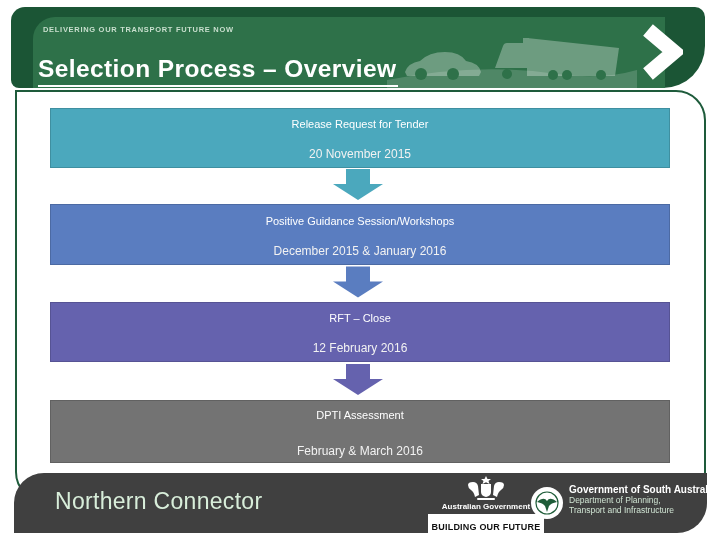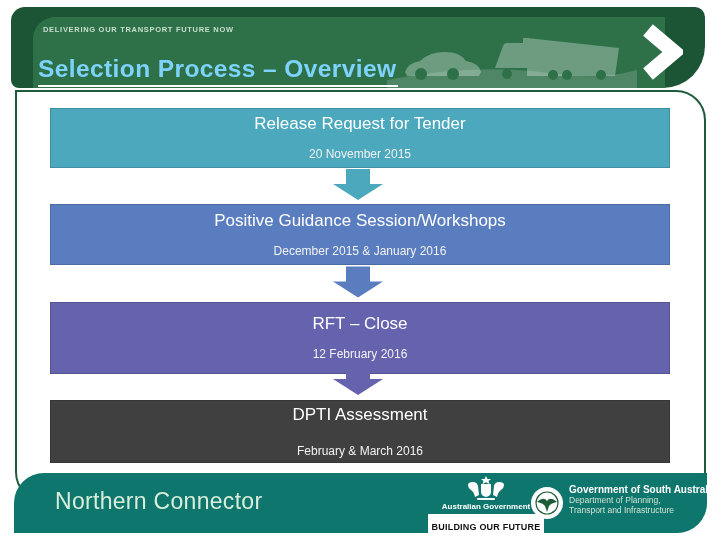--- a/index.html
+++ b/index.html
@@ -19,52 +19,52 @@
   .eyebrow{
     position:absolute;left:10px;top:8px;font-size:7.5px;font-weight:bold;
     letter-spacing:.7px;color:#c9dfce;white-space:nowrap;
   }
   .program{
     position:absolute;left:8px;top:17px;font-size:17.5px;font-weight:400;
     color:#b9d6bf;white-space:nowrap;
   }
   .page-title{
     position:absolute;left:5px;top:38px;font-size:24.5px;font-weight:bold;
-    color:#7dd3fc;white-space:nowrap;border-bottom:2.5px solid #ffffff;
+    color:#ffffff;white-space:nowrap;border-bottom:2.5px solid #ffffff;
     padding:0 2px 2px 0;letter-spacing:.4px;
   }
   .vehicles{position:absolute;right:28px;bottom:0;}
   .chevron{position:absolute;right:22px;top:16px;}
   
   .content-frame{
     position:absolute;left:15px;top:90px;width:691px;height:412px;
     box-sizing:border-box;border:2px solid #1e5b3b;
     border-radius:0 30px 30px 30px;background:#ffffff;
   }
   
   .step{
     position:absolute;left:50px;width:620px;display:flex;flex-direction:column;
     align-items:center;justify-content:center;color:#fff;
     border:1px solid rgba(0,0,0,.15);box-sizing:border-box;
   }
-  .step .t{font-size:17px;line-height:20px;}
+  .step .t{font-size:11px;line-height:20px;}
   .step .d{font-size:12px;line-height:15px;margin-top:13px;color:#f2f2f2;}
   .step1{top:108px;height:60px;background:#4ba8bd;}
   .step2{top:204px;height:61px;background:#5a7dc0;}
-  .step3{top:302px;height:72px;background:#6562ae;}
-  .step4{top:400px;height:63px;background:#404040;}
+  .step3{top:302px;height:60px;background:#6562ae;}
+  .step4{top:400px;height:63px;background:#737373;}
   .step4 .d{margin-top:19px;}
   .arrow{position:absolute;left:333px;width:50px;}
   .arrow1{top:169px;}
   .arrow2{top:266px;}
   .arrow3{top:363px;}
   
   .footer-bar{
     position:absolute;left:14px;top:473px;width:693px;height:60px;
-    background:#0f766e;border-radius:30px 0 30px 0;
+    background:#404040;border-radius:30px 0 30px 0;
   }
   .project{
     position:absolute;left:41px;top:15px;font-size:23px;color:#d8eeda;
     letter-spacing:.3px;white-space:nowrap;
   }
   .ausgov{position:absolute;left:412px;top:3px;width:120px;text-align:center;}
   .ausgov .crest{display:block;margin:0 auto;}
   .ausgov .lbl{font-size:8px;font-weight:bold;color:#ffffff;white-space:nowrap;}
   .badge{
     display:inline-block;margin-top:3px;background:#ffffff;color:#111111;

